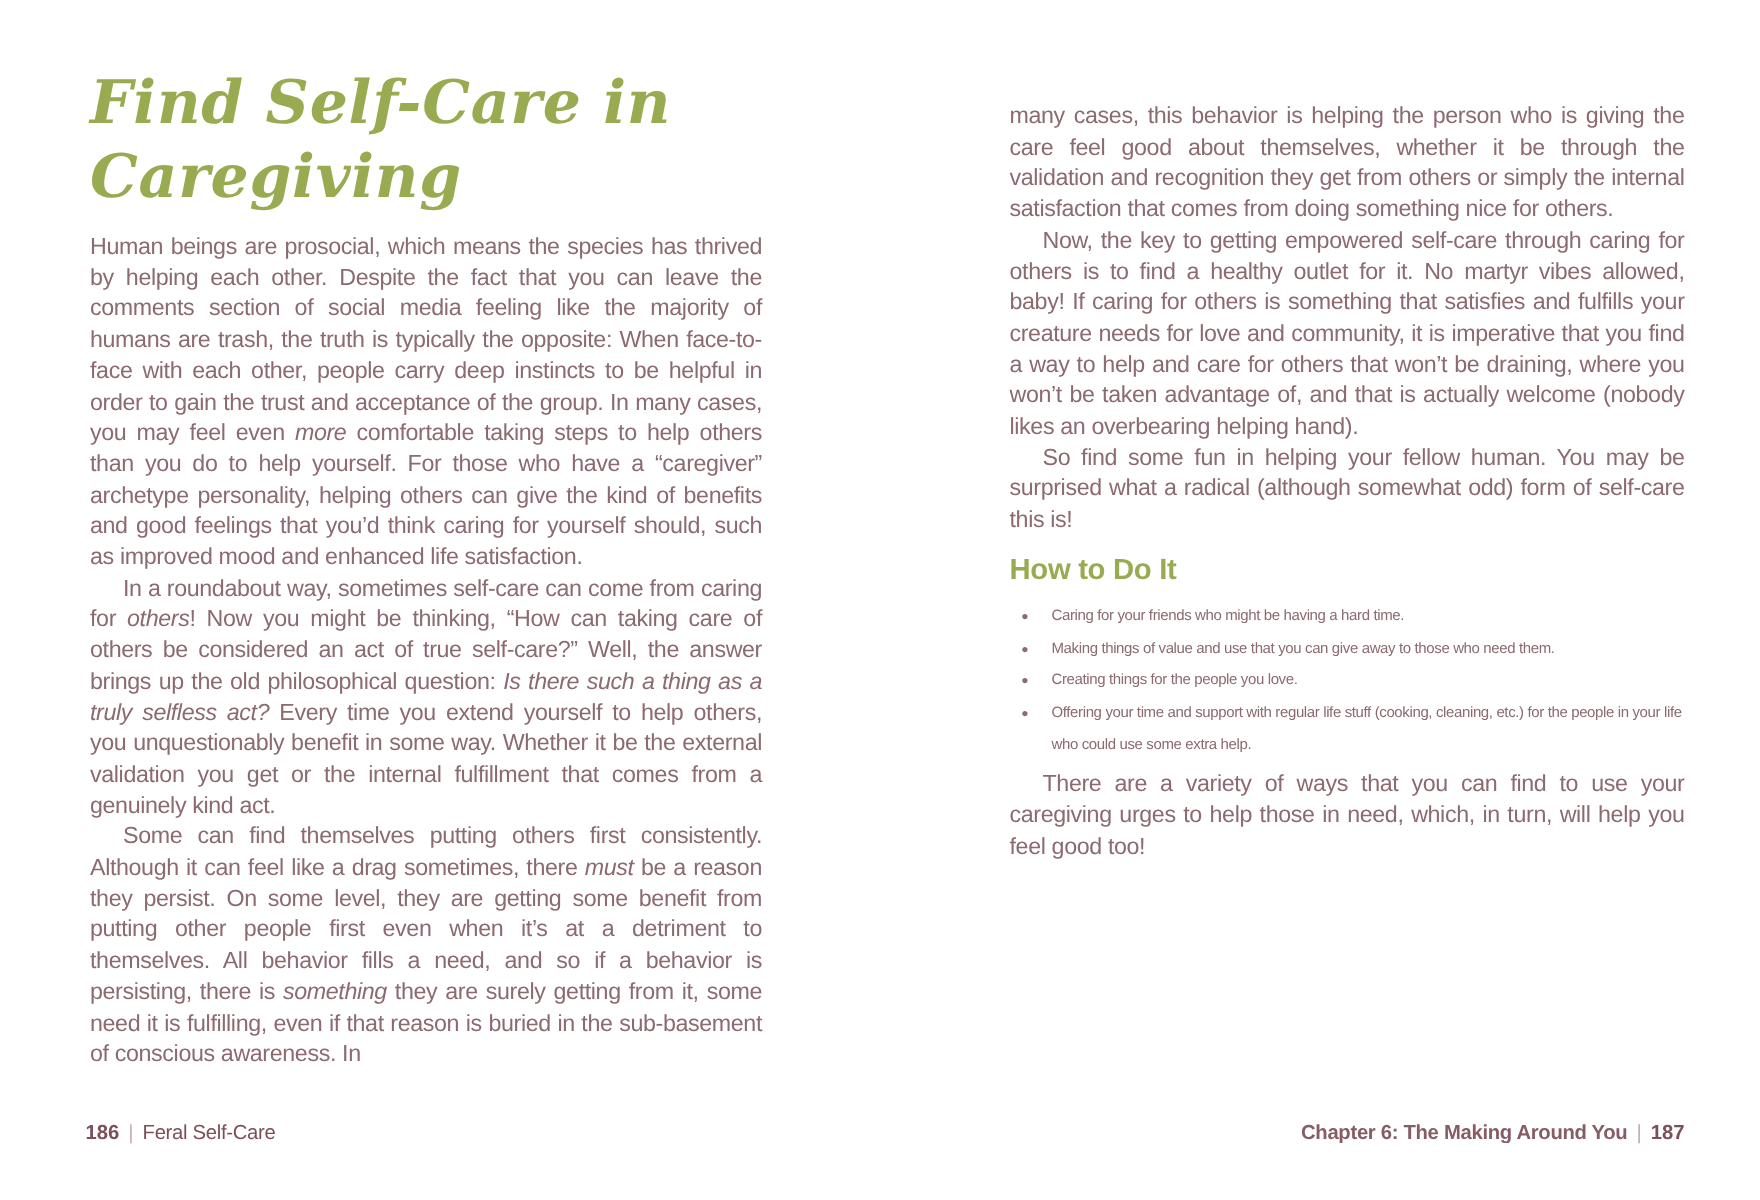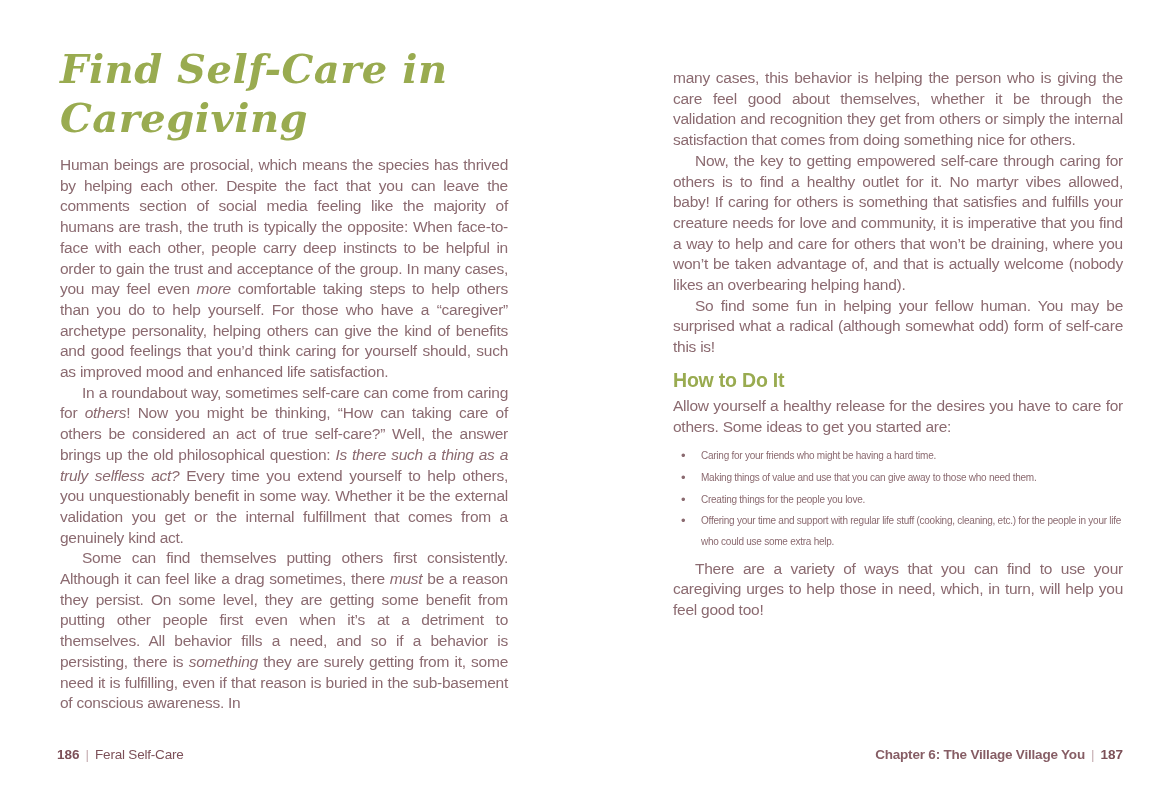--- a/index.html
+++ b/index.html
@@ -104,31 +104,30 @@
     <p class="body-par"><span>Human beings are prosocial, which means the species has thrived by helping each other. Despite the fact that you can leave the comments section of social media feeling like the majority of humans are trash, the truth is typically the opposite: When face-to-face with each other, people carry deep instincts to be helpful in order to gain the trust and acceptance of the group. In many cases, you may feel even </span><em>more</em><span> comfortable taking steps to help others than you do to help yourself. For those who have a “caregiver” archetype personality, helping others can give the kind of benefits and good feelings that you’d think caring for yourself should, such as improved mood and enhanced life satisfaction.</span></p>
     <p class="body-par indent"><span>In a roundabout way, sometimes self-care can come from caring for </span><em>others</em><span>! Now you might be thinking, “How can taking care of others be considered an act of true self-care?” Well, the answer brings up the old philosophical question: </span><em>Is there such a thing as a truly selfless act?</em><span> Every time you extend yourself to help others, you unquestionably benefit in some way. Whether it be the external validation you get or the internal fulfillment that comes from a genuinely kind act.</span></p>
     <p class="body-par indent"><span>Some can find themselves putting others first consistently. Although it can feel like a drag sometimes, there </span><em>must</em><span> be a reason they persist. On some level, they are getting some benefit from putting other people first even when it’s at a detriment to themselves. All behavior fills a need, and so if a behavior is persisting, there is </span><em>something</em><span> they are surely getting from it, some need it is fulfilling, even if that reason is buried in the sub-basement of conscious awareness. In</span></p>
   </section>
 
   <section class="col right-col">
     <p class="body-par"><span>many cases, this behavior is helping the person who is giving the care feel good about themselves, whether it be through the validation and recognition they get from others or simply the internal satisfaction that comes from doing something nice for others.</span></p>
     <p class="body-par indent"><span>Now, the key to getting empowered self-care through caring for others is to find a healthy outlet for it. No martyr vibes allowed, baby! If caring for others is something that satisfies and fulfills your creature needs for love and community, it is imperative that you find a way to help and care for others that won’t be draining, where you won’t be taken advantage of, and that is actually welcome (nobody likes an overbearing helping hand).</span></p>
     <p class="body-par indent"><span>So find some fun in helping your fellow human. You may be surprised what a radical (although somewhat odd) form of self-care this is!</span></p>
     <h2 class="howto">How to Do It</h2>
-    <p class="body-par"><span>Allow yourself a healthy release for the desires you have to care for others. Some ideas to get you started are:</span></p>
     <ul class="ideas">
         <li>Caring for your friends who might be having a hard time.</li>
         <li>Making things of value and use that you can give away to those who need them.</li>
         <li>Creating things for the people you love.</li>
         <li>Offering your time and support with regular life stuff (cooking, cleaning, etc.) for the people in your life who could use some extra help.</li>
       </ul>
     <p class="body-par indent closing"><span>There are a variety of ways that you can find to use your caregiving urges to help those in need, which, in turn, will help you feel good too!</span></p>
   </section>
 
   <footer class="footer footer-left">
     <span class="page-num">186</span><span class="footer-sep">|</span><span class="footer-label">Feral Self-Care</span>
   </footer>
 
   <footer class="footer footer-right">
-    <span class="footer-label">Chapter 6: The Village Village You</span><span class="footer-sep">|</span><span class="page-num">187</span>
+    <span class="footer-label">Chapter 6: The Making Around You</span><span class="footer-sep">|</span><span class="page-num">187</span>
   </footer>
 
 </div>
 
 </body></html>

